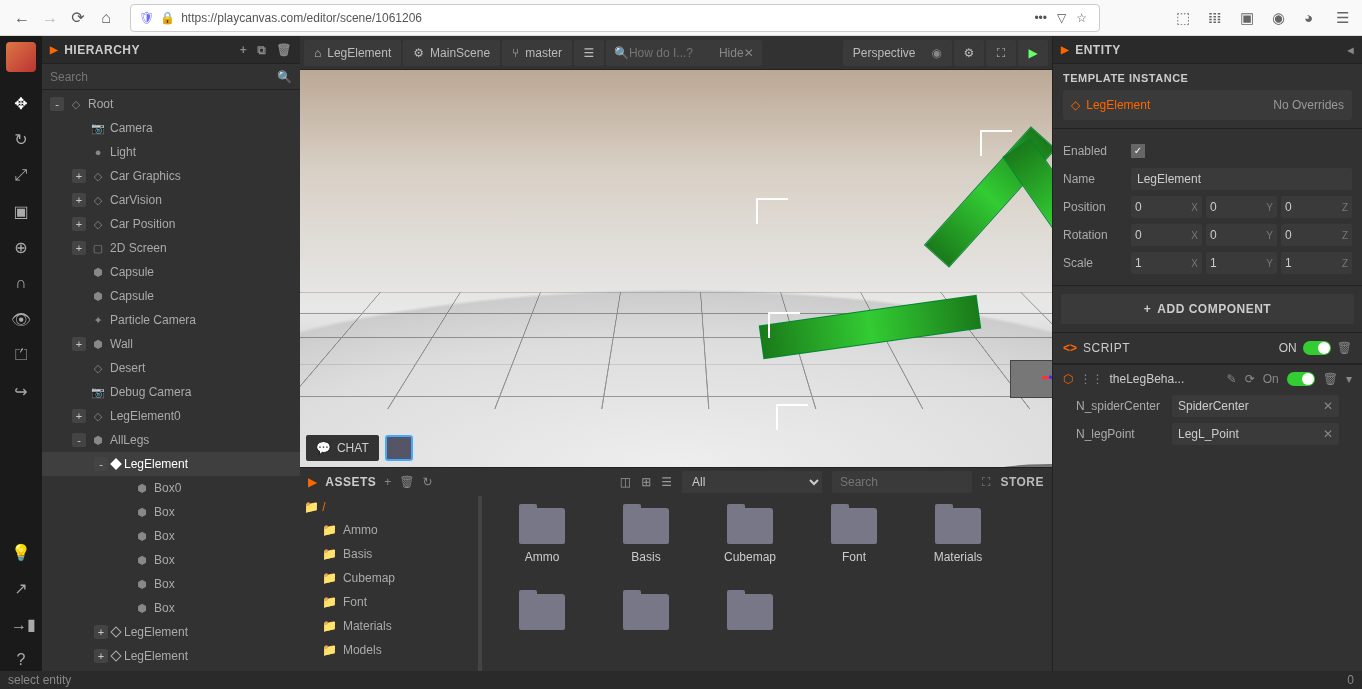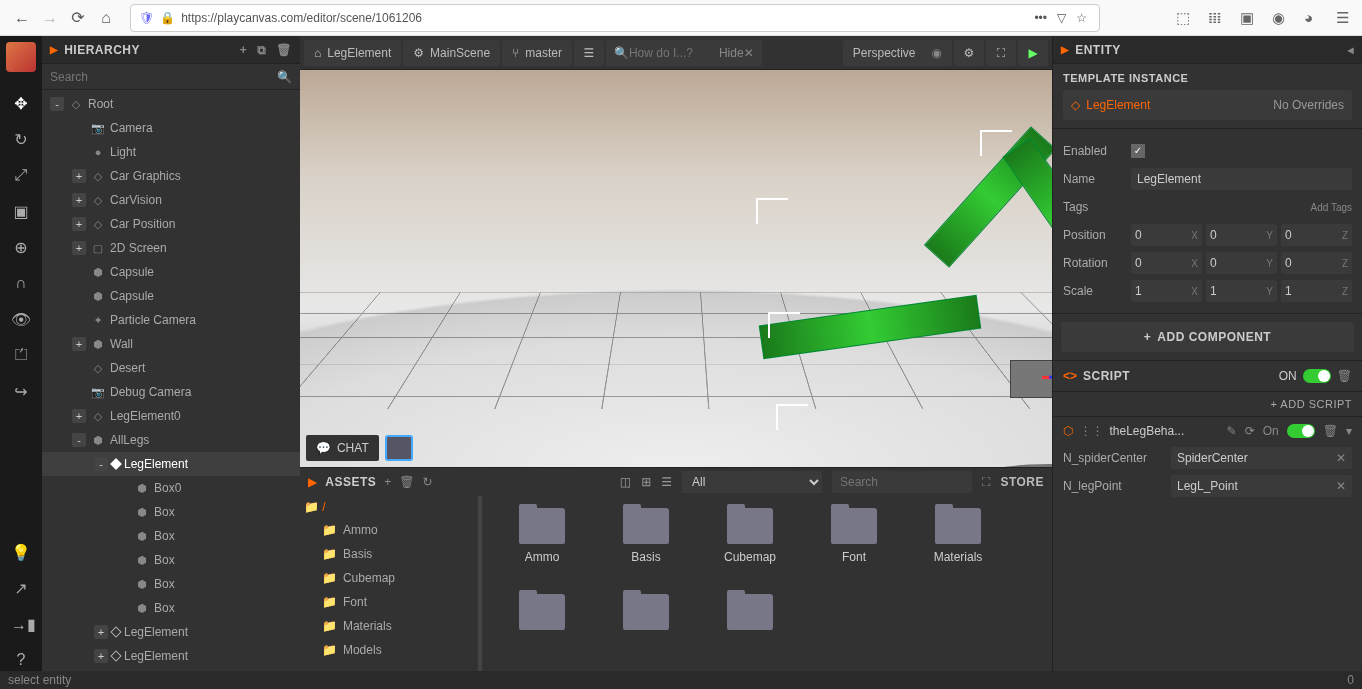--- a/index.html
+++ b/index.html
@@ -107,21 +107,21 @@
 .script-head { display: flex; align-items: center; padding: 8px 10px; border-bottom: 1px solid #222; }
 .script-head .sic { color: #f60; margin-right: 6px; font-weight: bold; }
 .script-head .toggle { margin-left: auto; display: flex; align-items: center; gap: 6px; }
 .switch { width: 28px; height: 14px; background: #3c3; border-radius: 8px; position: relative; cursor: pointer; }
 .switch::after { content: ''; position: absolute; right: 1px; top: 1px; width: 12px; height: 12px; background: #fff; border-radius: 50%; }
 .add-script { text-align: right; padding: 6px 10px; color: #aaa; font-size: 11px; letter-spacing: 0.5px; cursor: pointer; }
 .script-item { display: flex; align-items: center; height: 28px; padding: 0 10px; gap: 6px; border-top: 1px solid #222; }
 .script-item .sic2 { color: #f60; }
 .script-item .sname { color: #ccc; flex: 0 0 auto; max-width: 78px; white-space: nowrap; overflow: hidden; text-overflow: ellipsis; }
 .script-item .rest { margin-left: auto; display: flex; align-items: center; gap: 8px; color: #888; }
-.attr-row { display: flex; align-items: center; height: 28px; padding: 0 10px; gap: 18px; }
+.attr-row { display: flex; align-items: center; height: 28px; padding: 0 23px; gap: 6px; }
 .attr-row label { width: 90px; color: #aaa; }
 .attr-row .attr-val { flex: 1; background: #3a3a3a; height: 22px; display: flex; align-items: center; padding: 0 6px; color: #ccc; border-radius: 2px; }
 .attr-row .attr-val .x { margin-left: auto; color: #888; cursor: pointer; }
 
 
 .statusbar { height: 18px; background: #2a2a2a; display: flex; align-items: center; padding: 0 8px; color: #888; font-size: 11px; }
 .statusbar .r { margin-left: auto; }
 
 ::-webkit-scrollbar { width: 10px; height: 10px; }
 ::-webkit-scrollbar-thumb { background: #555; }
@@ -472,24 +472,20 @@
     <div class="sect">
       <div class="prop-row">
           <label>Enabled</label>
           <div class="chk">✓</div>
         </div>
       <div class="prop-row">
           <label>Name</label>
           <input type="text" value="LegElement" style="">
         </div>
       <div class="prop-row">
-          <label>Tags</label>
-          <span class="add-tags">Add Tags</span>
-        </div>
-      <div class="prop-row">
           <label>Position</label>
         <div class="vec3">
           <div class="vfield">
               <input value="0" style="">
               <span class="ax">X</span>
             </div>
           <div class="vfield">
               <input value="0" style="">
               <span class="ax">Y</span>
             </div>
@@ -535,28 +531,27 @@
       </div>
     </div>
     <div class="sect" style="padding:8px">
       <div class="add-comp-btn">
           <span>+</span>
           <span>ADD COMPONENT</span>
         </div>
     </div>
     <div class="script-head">
       <span class="sic">&lt;&gt;</span>
-      <span style="font-weight:bold;letter-spacing:0.5px">SCRIPT</span>
+      <span style="font-weight:normal;letter-spacing:0.5px">SCRIPT</span>
       <div class="toggle">
         <span>ON</span>
         <div class="switch"></div>
         <span style="color:#888">🗑</span>
       </div>
     </div>
-    <div class="add-script">+ ADD SCRIPT</div>
     <div class="script-item">
       <span class="sic2">⬡</span>
       <span style="color:#888">⋮⋮</span>
       <span class="sname">theLegBeha...</span>
       <div class="rest">
         <span>✎</span>
         <span>⟳</span>
         <span>On</span>
         <div class="switch"></div>
         <span>🗑</span>

